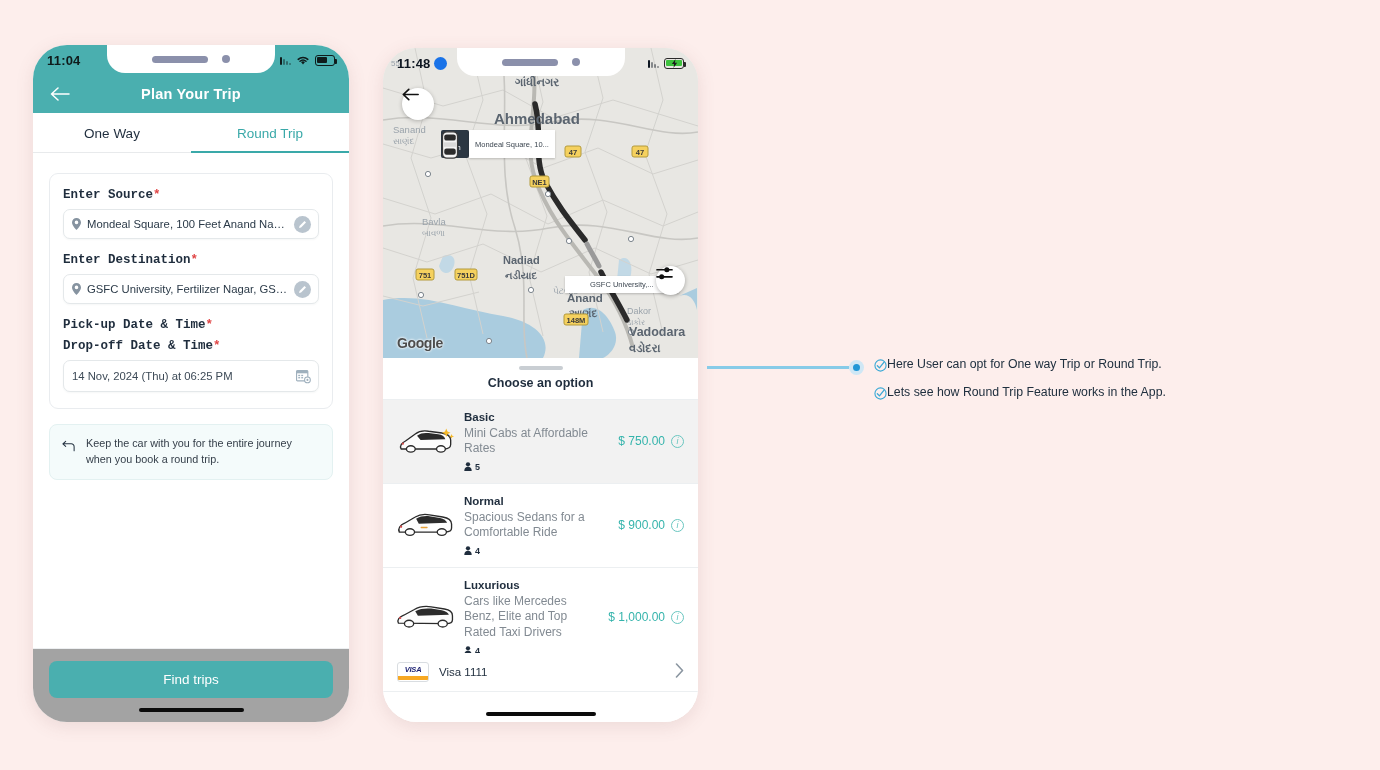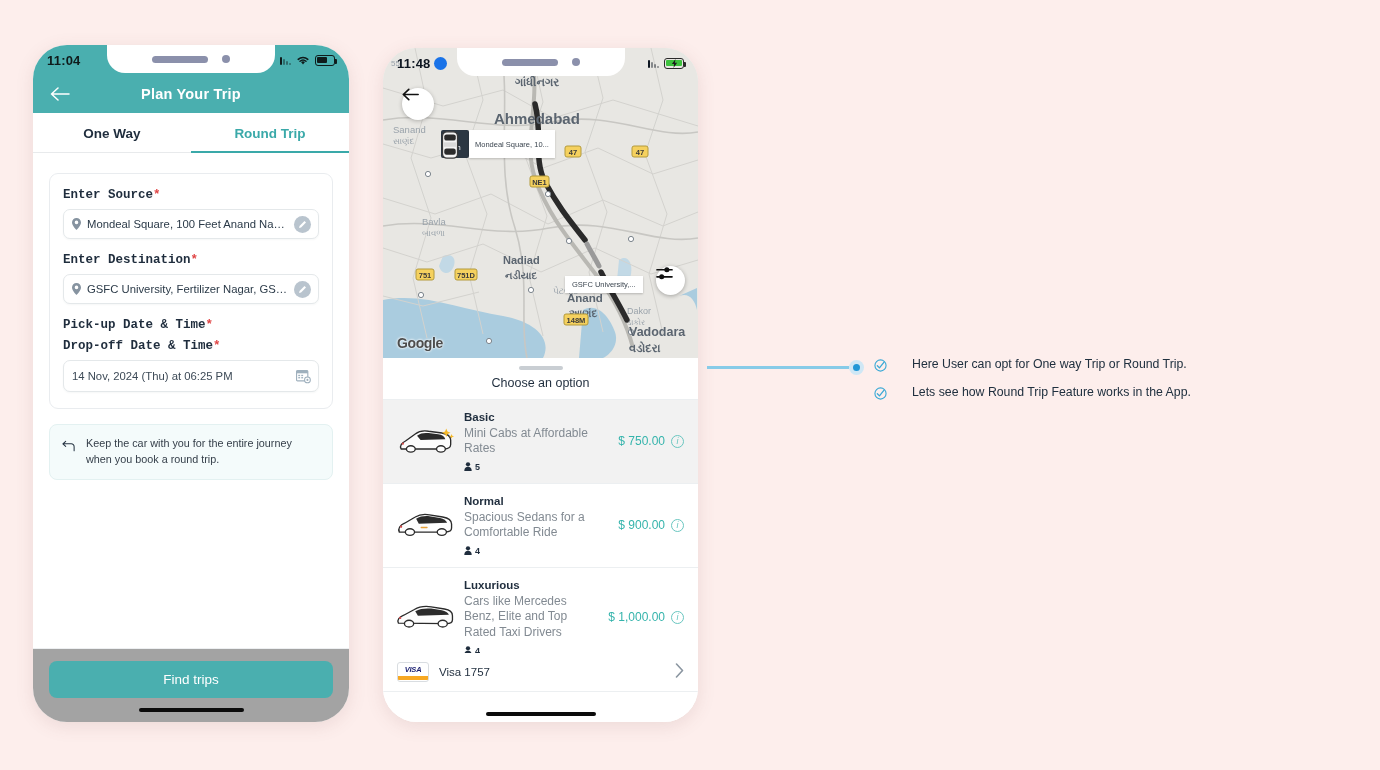--- a/index.html
+++ b/index.html
@@ -63,21 +63,21 @@
     width:22px; height:22px; display:flex; align-items:center; justify-content:center;
     cursor:pointer;
   }
   .l-title {
     position:absolute; left:0; right:0; text-align:center;
     font-size: 14.5px; font-weight: 600; letter-spacing: .2px; pointer-events:none;
   }
 
   .tabs { display:flex; background:#fff; border-bottom: 1px solid #e8eaec; }
   .tab {
-    flex:1; text-align:center; padding: 13px 16px 11px; font-size: 13.5px; font-weight: bold;
+    flex:1; text-align:center; padding: 13px 16px 11px; font-size: 13.5px; font-weight: normal;
     color:#1f2d3d; cursor:pointer; position:relative;
   }
   .tab.active { color:#3aa9a9; }
   .tab.active::after {
     content:''; position:absolute; left:0; right:0; bottom:-1px; height:2.5px; background:#3aa9a9;
   }
 
   .form-wrap { padding: 20px 16px 0; background:#fff; }
   .form-card {
     border: 1px solid #e9ecef; border-radius: 9px; padding: 14px 13px 16px;
@@ -162,37 +162,37 @@
     background:#2c3742; color:#fff; width:28px; height:28px; border-radius:2px;
     display:flex; flex-direction:column; align-items:center; justify-content:center;
     font-size:7px; line-height:1.1;
   }
   .eta-name {
     background:#fff; color:#3c4650; font-size:7.5px; display:flex; align-items:center;
     padding: 0 6px; height:28px; white-space:nowrap; box-shadow:0 1px 2px rgba(0,0,0,.2);
   }
   .dest-chip {
     position:absolute; left: 182px; top: 228px; z-index:10;
-    background:#fff; color:#3c4650; font-size:7.5px; padding: 4px 7px;
+    background:#fff; color:#3c4650; font-size:7.5px; padding: 4px 25px;
     box-shadow:0 1px 2px rgba(0,0,0,.22); white-space:nowrap;
   }
   .gmark {
     position:absolute; left: 14px; bottom: 7px; z-index:10;
     font-size: 14px; font-weight: bold; color: #4c4c4c; letter-spacing:-0.4px;
     text-shadow: 0 0 2px #fff, 0 0 3px #fff; font-family:"Liberation Sans",sans-serif;
   }
 
   
   .sheet {
     position:absolute; top: 310px; left:0; right:0; bottom:0; background:#fff;
     display:flex; flex-direction:column;
   }
   .sheet-handle { width:44px; height:3.5px; border-radius:3px; background:#c9ced3; margin:8px auto 0; }
   .sheet-title {
-    text-align:center; font-size: 12.5px; font-weight: normal; color:#1f2d3d;
+    text-align:center; font-size: 12.5px; font-weight: bold; color:#1f2d3d;
     padding: 6px 0 9px; border-bottom: 1px solid #eceff1;
   }
   .opt-list { flex:1; overflow:hidden; }
   .opt {
     display:flex; align-items:center; gap:8px; padding: 11px 14px 11px 11px;
     border-bottom: 1px solid #eceff1;
   }
   .opt.selected { background:#f2f2f2; }
   .opt-car { width: 62px; height: 40px; flex-shrink:0; }
   .opt-mid { flex:1; min-width:0; }
@@ -231,21 +231,21 @@
   .anno-line {
     position:absolute; left: 707px; top: 366px; width: 142px; height: 2.5px;
     background:#87cbe8;
   }
   .anno-dot {
     position:absolute; left: 849px; top: 360px; width: 15px; height:15px; border-radius:50%;
     background:#cfe7f5; display:flex; align-items:center; justify-content:center;
   }
   .anno-dot i { width:7px; height:7px; border-radius:50%; background:#2196d6; display:block;}
   .anno-list { position:absolute; left: 874px; top: 357px; width: 420px; }
-  .anno-item { display:flex; align-items:flex-start; gap:25px; margin-bottom: 9px; }
+  .anno-item { display:flex; align-items:flex-start; gap:0; margin-bottom: 9px; }
   .anno-check { color:#3aa9d6; flex-shrink:0; margin-top:1px; }
   .anno-text { font-size: 12.3px; color:#20303f; line-height:1.3; }
 </style>
 </head>
 <body>
 
 <div class="phone phone-left">
 
   <div class="l-header">
     <div class="statusbar l-statusbar">
@@ -595,21 +595,21 @@
           <span class="info-ic">i</span>
         </div>
       </div>
     </div>
 
     <div class="pay-row">
       <span class="visa">
         <span class="visa-txt">VISA</span>
         <span class="visa-bar"></span>
       </span>
-      <span class="pay-name">Visa 1757</span>
+      <span class="pay-name">Visa 1111</span>
       <span class="chev">
         <svg width="9" height="15" viewBox="0 0 9 15">
             <path d="M1.5 1 L7.5 7.5 L1.5 14" stroke="currentColor" stroke-width="1.6" fill="none" stroke-linecap="round" stroke-linejoin="round"></path>
           </svg>
       </span>
     </div>
 
     <div class="req-wrap">
       <div class="r-home-bar"></div>
     </div>

